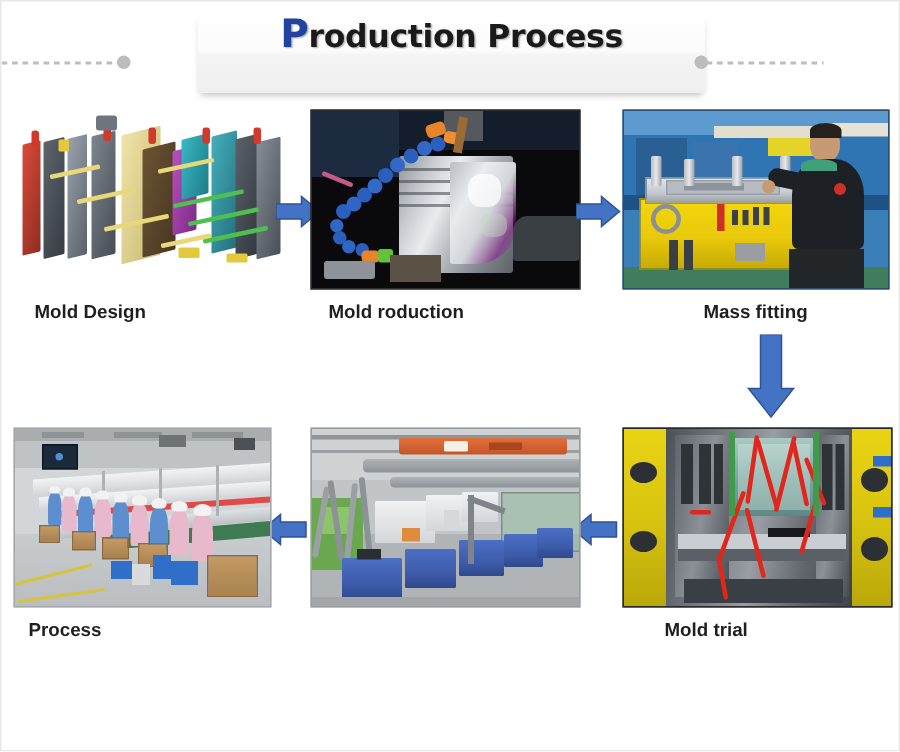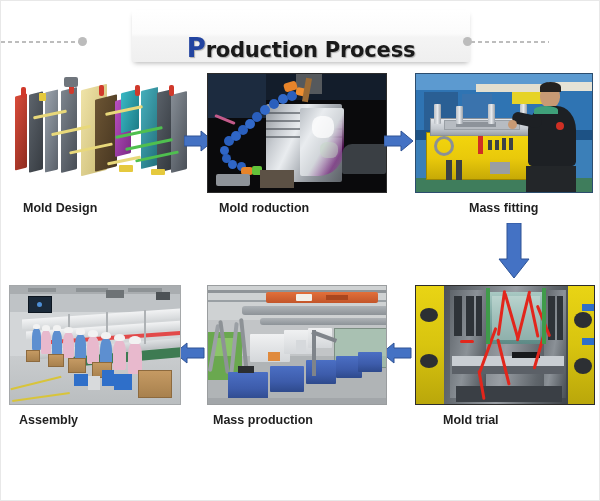--- a/index.html
+++ b/index.html
@@ -54,21 +54,21 @@
     position: absolute;
     left: 131px; top: 0px;
     width: 338px; height: 52px;
     background: linear-gradient(to bottom, #ffffff 0%, #fbfbfb 46%, #f4f4f4 52%, #efefef 100%);
     box-shadow: 0 3px 5px -2px rgba(0,0,0,0.30);
   }
   .banner-inner {
     position: absolute;
     left: 0; right: 0; top: 0; bottom: 0;
     display: flex;
-    align-items: flex-end;
+    align-items: flex-start;
     justify-content: center;
   }
   .title-text {
     font-family: "DejaVu Sans", sans-serif;
     font-size: 21px;
     font-weight: bold;
     letter-spacing: -0.2px;
     color: #1a1a1a;
     text-shadow: 1px 1px 1px rgba(120,120,120,0.55);
     white-space: nowrap;
@@ -542,21 +542,20 @@
 
       <div style="position:absolute; left:60px; top:66px; width:12px; height:9px; background:#e08a3c;"></div>
       <div style="position:absolute; left:30px; top:80px; width:16px; height:7px; background:#2b2e31;"></div>
 
       <div style="position:absolute; left:104px; top:44px; width:4px; height:46px; background:#7f848a;"></div>
       <div style="position:absolute; left:104px; top:44px; width:26px; height:4px; background:#7f848a; transform:rotate(20deg); transform-origin:left center;"></div>
       <div style="position:absolute; left:88px; top:54px; width:10px; height:14px; background:#d6d9dc;"></div>
 
       <div style="position:absolute; left:0; top:112px; width:180px; height:8px; background:#a2a6a9;"></div>
     </div>
-    <div class="caption" style="left:6px; top:128px;">Mass production</div>
   </div>
 
   <div class="arrow" style="left:174px; top:341px;">
     <svg width="30" height="22" viewBox="0 0 30 22">
       <polygon points="29,6 12,6 12,1 0,11 12,21 12,16 29,16" fill="#4472C4" stroke="#2E5395" stroke-width="1"></polygon>
     </svg>
   </div>
 
   <div class="panel" style="left:8px; top:284px; width:172px; height:120px;">
     <div class="photo assembly" style="position:absolute; left:0; top:0; width:172px; height:120px; border:1px solid #a5a8aa;">
@@ -610,16 +609,16 @@
       <div class="as-box" style="left:82px; top:76px; width:20px; height:16px;"></div>
       <div class="as-box" style="left:128px;top:84px; width:34px; height:28px;"></div>
       <div class="as-bin" style="left:64px; top:88px; width:14px; height:12px;"></div>
       <div class="as-bin" style="left:104px;top:88px; width:18px; height:16px;"></div>
       <div style="position:absolute; left:92px; top:84px; width:12px; height:16px; background:#2f6fc9;"></div>
       <div style="position:absolute; left:78px; top:90px; width:12px; height:14px; background:#d8dadc;"></div>
 
       <div class="as-yellow-line" style="left:0; top:96px; width:52px; height:2px; transform:rotate(-14deg);"></div>
       <div class="as-yellow-line" style="left:2px; top:110px; width:58px; height:2px; transform:rotate(-8deg);"></div>
     </div>
-    <div class="caption" style="left:10px; top:128px;">Assembly</div>
+    <div class="caption" style="left:10px; top:128px;">Process</div>
   </div>
 
 </div>
 
 </body></html>

